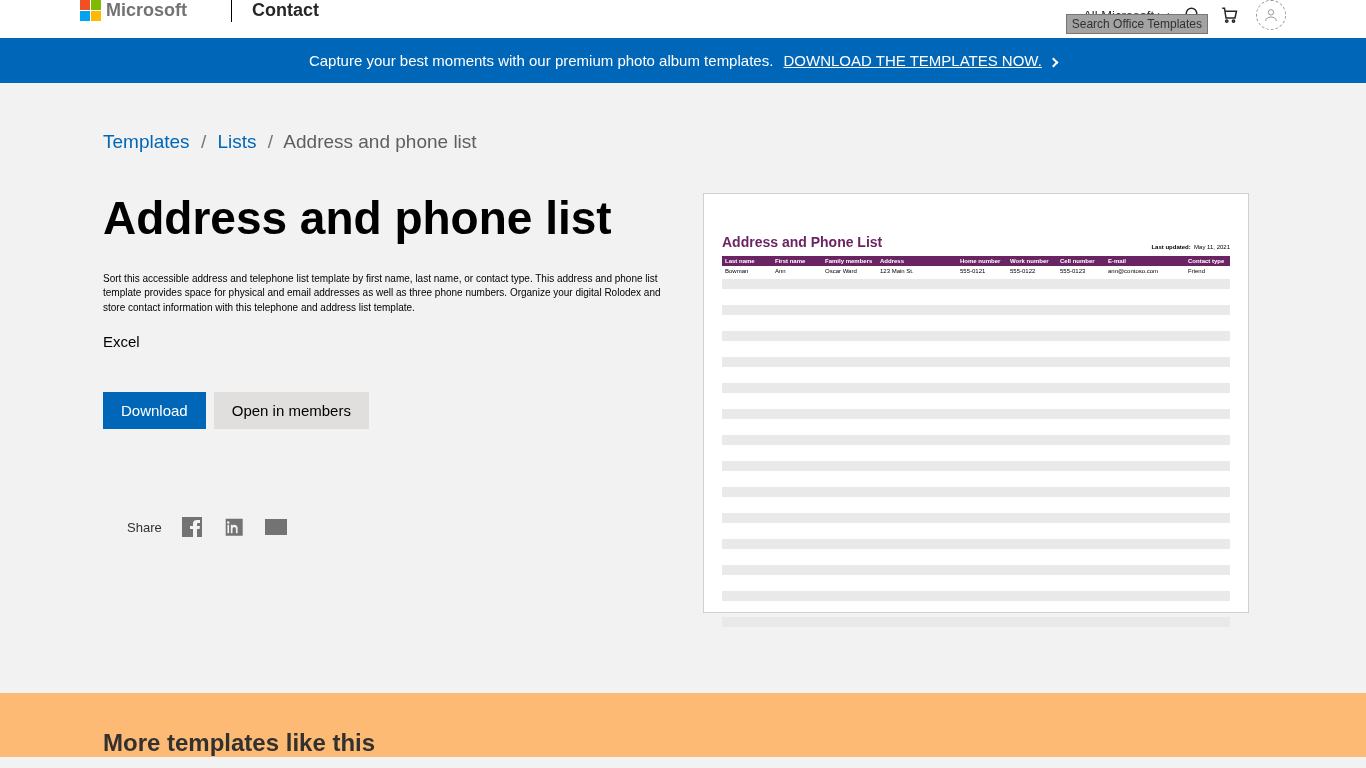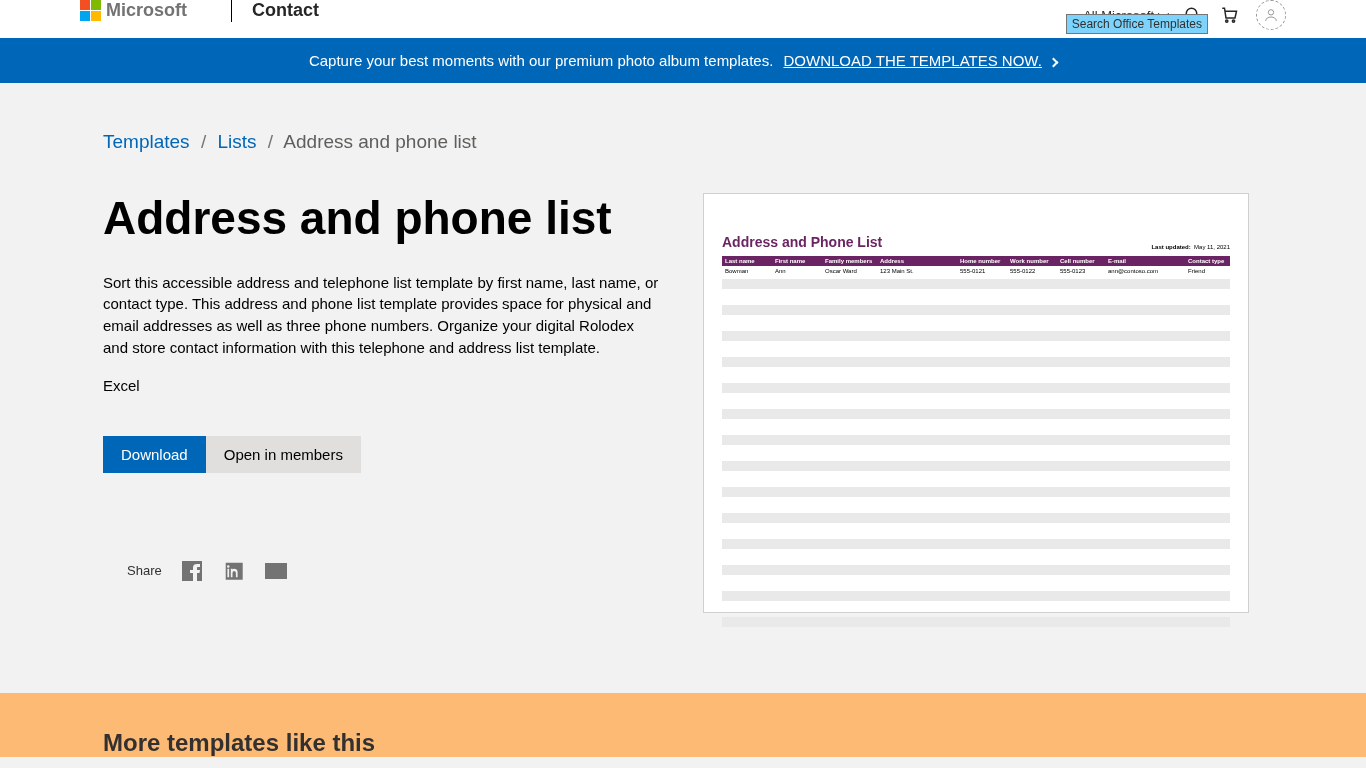--- a/index.html
+++ b/index.html
@@ -16,36 +16,36 @@
   .nav-item.bold { font-weight: 600; }
   .chev { width: 8px; height: 8px; border-right: 1px solid #262626; border-bottom: 1px solid #262626; transform: rotate(45deg) translateY(-2px); }
   .buy-btn { border: 2px solid #000; padding: 4px 12px; font-size: 13px; font-weight: 600; }
   .header-right { position: absolute; right: 80px; top: 0; display: flex; align-items: center; gap: 18px; }
   .all-ms { font-size: 13px; display: flex; align-items: center; gap: 4px; }
   .icon-btn { width: 18px; height: 18px; display: flex; align-items: center; justify-content: center; cursor: pointer; }
   .search-svg { width: 18px; height: 18px; }
   .cart-svg { width: 18px; height: 18px; }
   .avatar { width: 30px; height: 30px; border: 1px dashed #999; border-radius: 50%; display: flex; align-items: center; justify-content: center; }
   .avatar svg { width: 16px; height: 16px; }
-  .tooltip { position: absolute; top: 14px; right: 158px; background: #7dd3fc; border: 1px solid #767676; padding: 2px 5px; font-size: 12px; white-space: nowrap; }
+  .tooltip { position: absolute; top: 14px; right: 158px; background: #a3a3a3; border: 1px solid #767676; padding: 2px 5px; font-size: 12px; white-space: nowrap; }
   .promo { background: #0067b8; color: #fff; text-align: center; padding: 14px 0; font-size: 15px; }
   .promo-link { text-decoration: underline; margin-left: 6px; }
   .promo-arr { display: inline-block; width: 7px; height: 7px; border-top: 2px solid #fff; border-right: 2px solid #fff; transform: rotate(45deg); margin-left: 4px; vertical-align: middle; }
   .content { max-width: 1160px; margin: 0 auto; padding: 48px 0 80px 0; }
   .breadcrumbs { font-size: 19px; margin-bottom: 40px; }
   .crumb { color: #0067b8; }
   .crumb-sep { color: #767676; margin: 0 6px; }
   .crumb-current { color: #605e5c; }
   .columns { display: flex; gap: 40px; }
   .left { flex: 0 0 560px; }
   .right { flex: 0 0 546px; }
   .title { font-size: 46px; font-weight: 600; color: #000; margin-bottom: 28px; line-height: 1.1; }
-  .desc { font-size: 15px; line-height: 1.45; color: #000; margin-bottom: 18px; }
+  .desc { font-size: 10px; line-height: 1.45; color: #000; margin-bottom: 18px; }
   .app { font-size: 15px; color: #000; margin-bottom: 42px; }
-  .btn-row { display: flex; margin-bottom: 86px; }
+  .btn-row { display: flex; gap: 8px; margin-bottom: 86px; }
   .btn-primary { background: #0067b8; color: #fff; border: none; padding: 10px 18px; font-size: 15px; cursor: pointer; }
   .btn-secondary { background: #e1dfdd; color: #000; border: none; padding: 10px 18px; font-size: 15px; cursor: pointer; }
   .share-row { display: flex; align-items: center; gap: 18px; margin-left: 24px; }
   .share-label { font-size: 13px; }
   .share-icon { width: 24px; height: 24px; fill: #737373; cursor: pointer; }
   .preview { background: #fff; border: 1px solid #d2d0ce; height: 420px; padding: 40px 18px; }
   .pv-top { display: flex; justify-content: space-between; align-items: flex-end; margin-bottom: 6px; }
   .pv-title { color: #6b2463; font-size: 14px; font-weight: 700; }
   .pv-meta { font-size: 6px; color: #000; }
   .pv-meta strong { font-weight: 600; }

